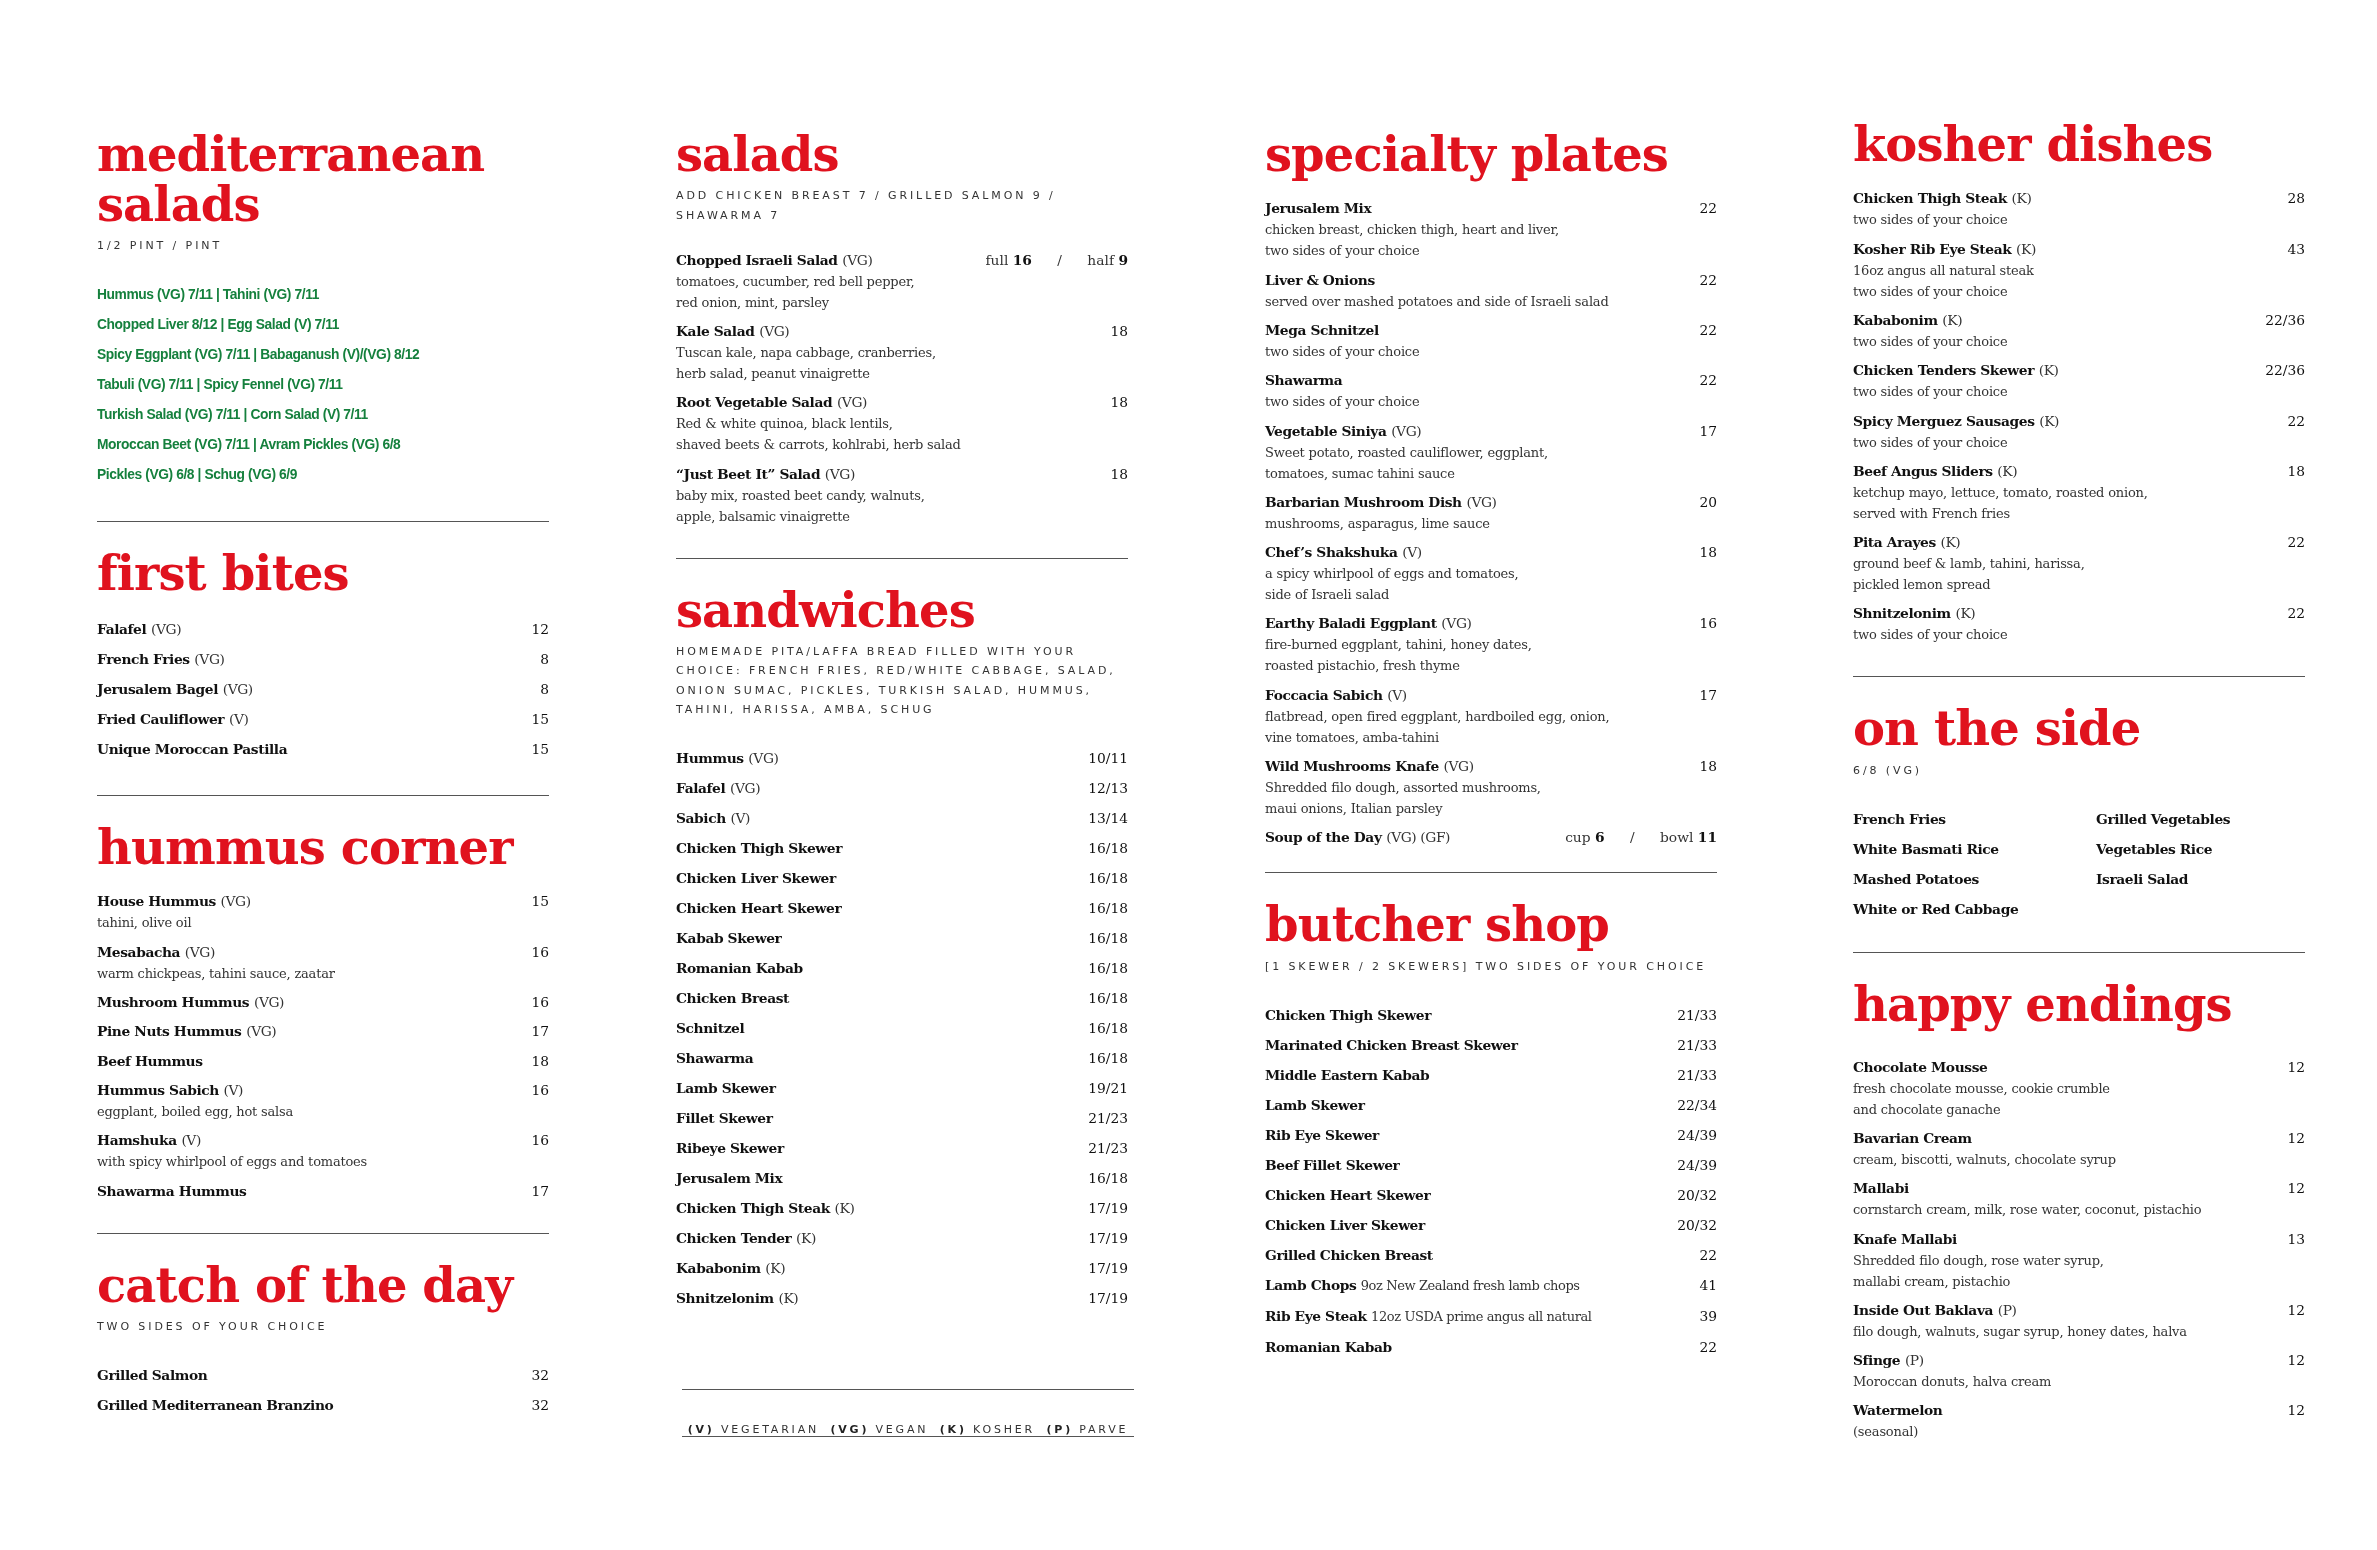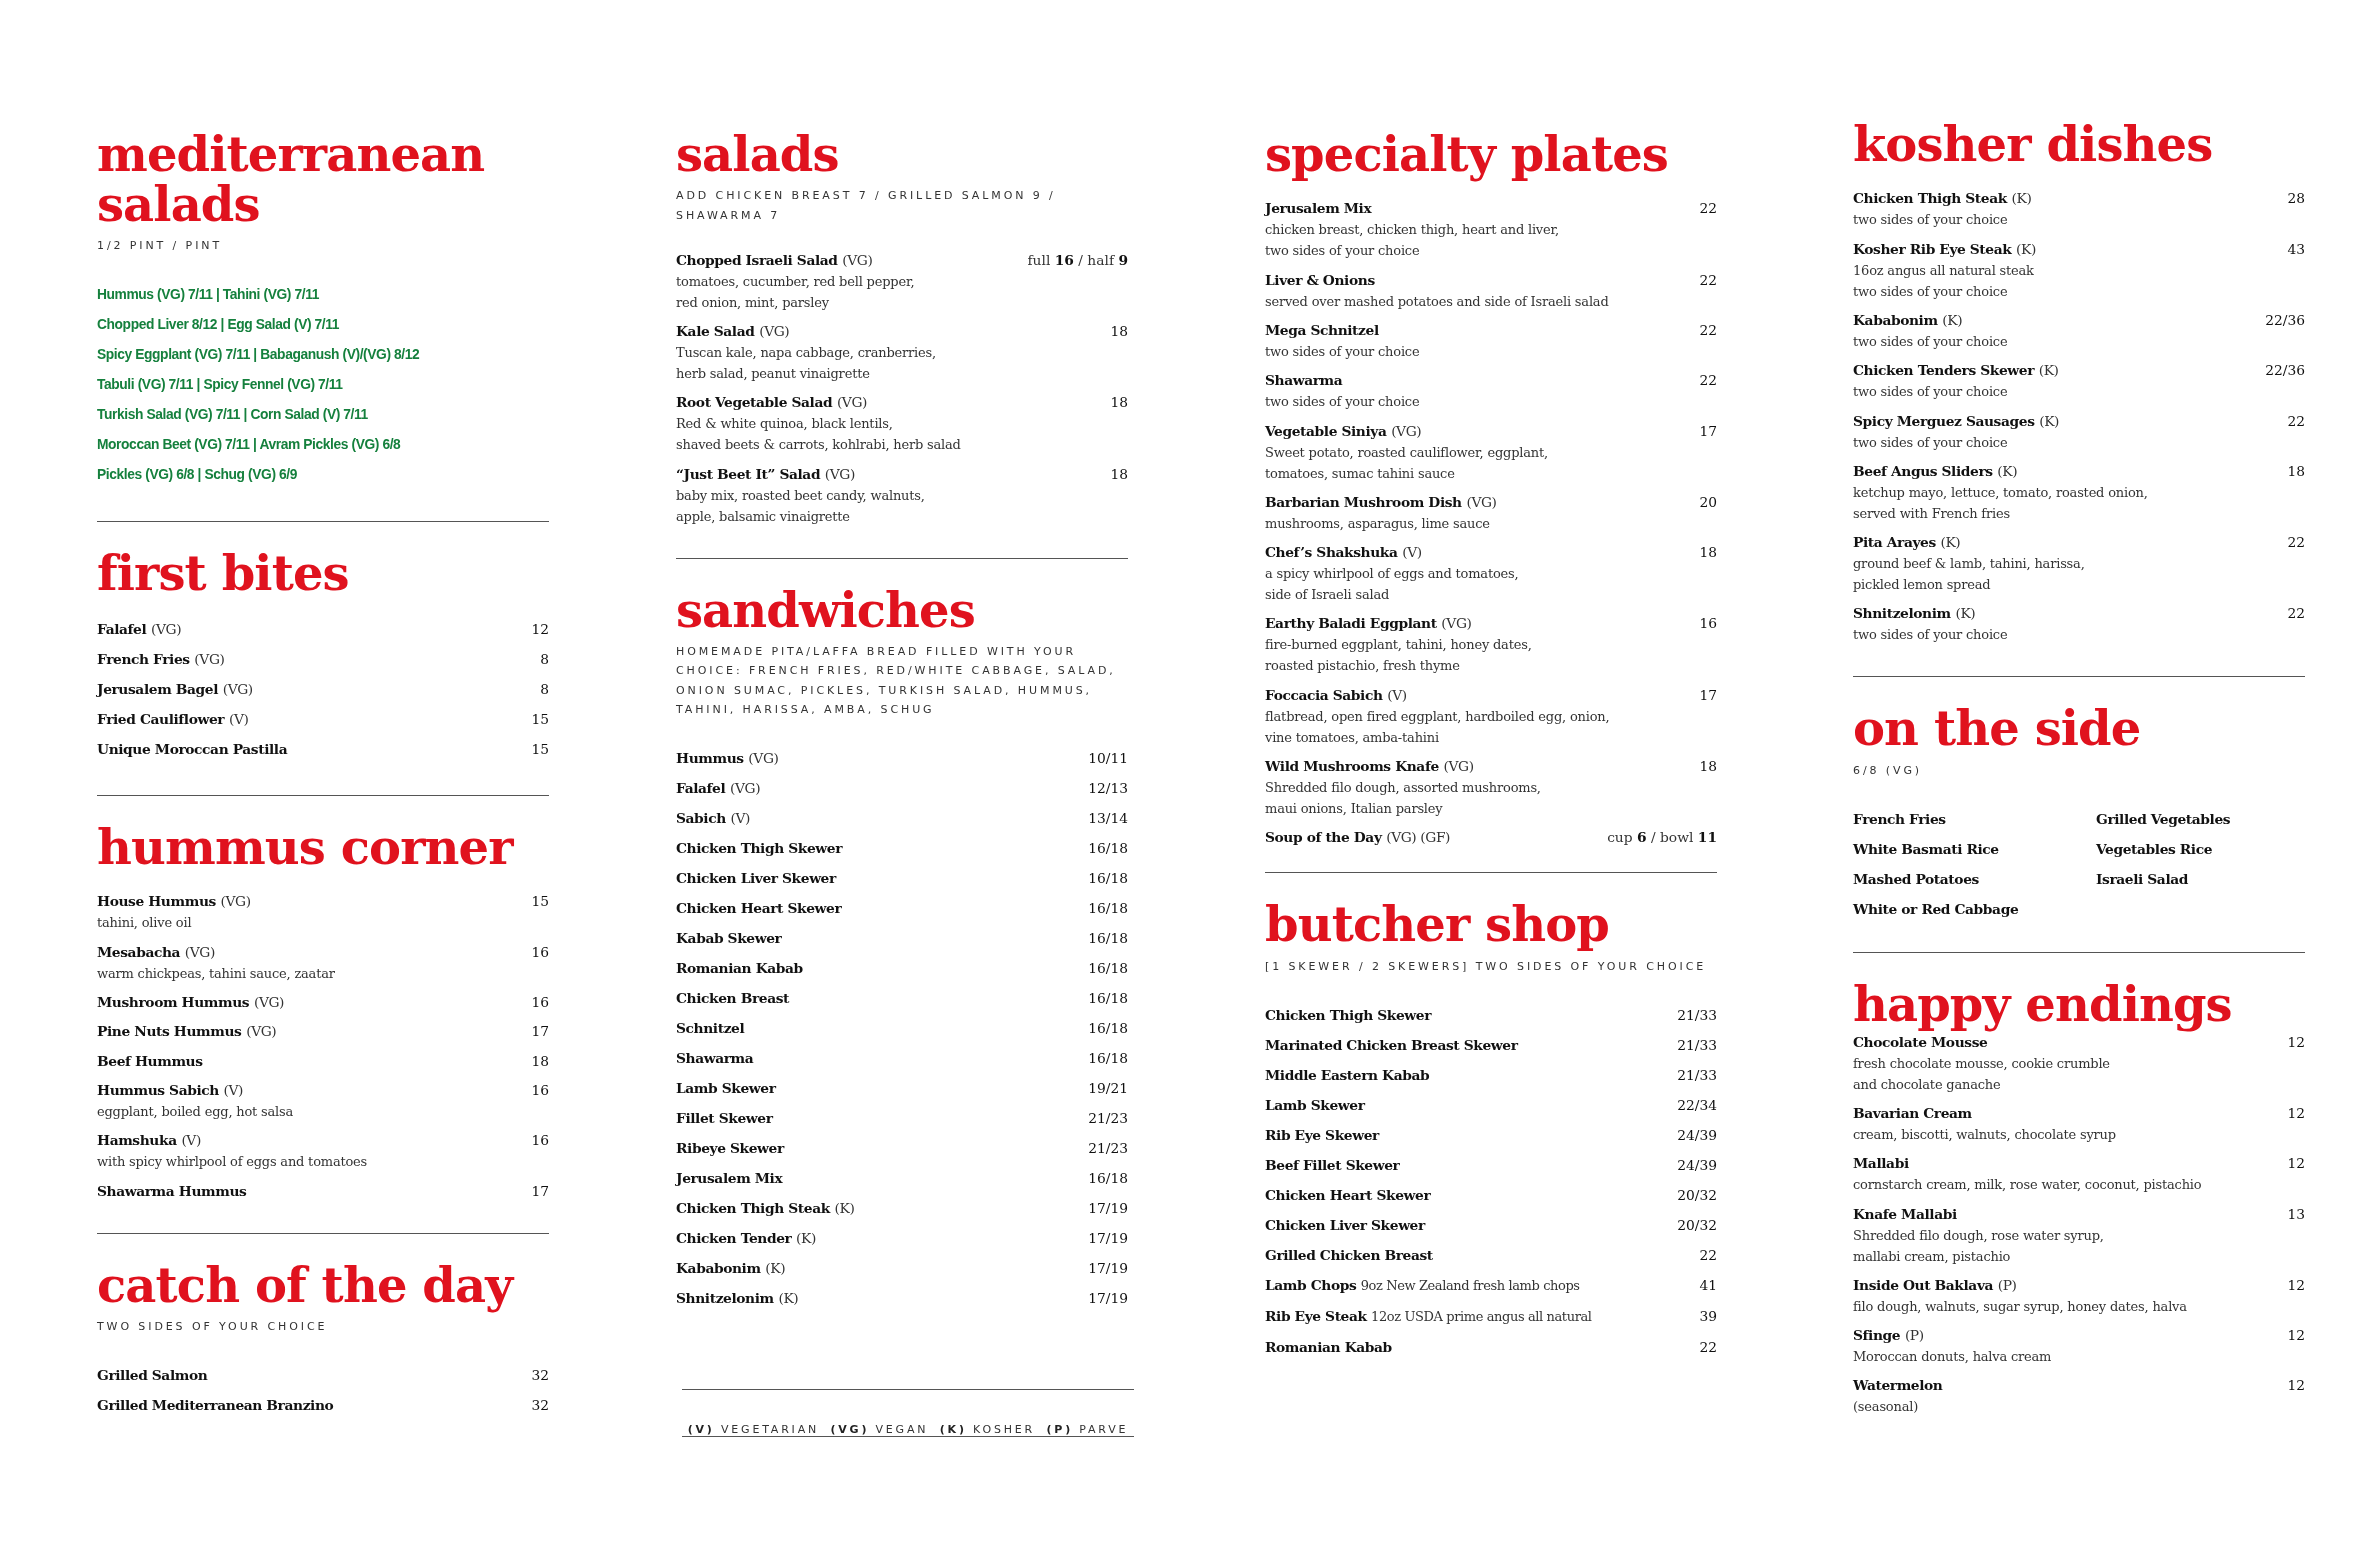--- a/index.html
+++ b/index.html
@@ -16,21 +16,21 @@
          color:#333; text-transform:uppercase; line-height:19.3px; margin-top:7.3px; }
   .items { margin-top:24px; }
   .item { display:flex; justify-content:space-between; align-items:flex-start; margin-bottom:7.3px; }
   .item .left { flex:1; }
   .nm { font-family:"DejaVu Serif", serif; font-weight:bold; font-size:13.8px; line-height:22px;
         color:#111; letter-spacing:-0.4px; }
   .tag { font-weight:normal; color:#333; }
   .inl { font-weight:normal; color:#333; }
   .ds { font-family:"DejaVu Serif", serif; font-size:13px; line-height:21px; color:#333; letter-spacing:-0.2px; }
   .pr { font-family:"DejaVu Serif", serif; font-size:13.8px; line-height:22px; color:#111; white-space:nowrap; padding-left:9.2px; }
-  .pr .lt { color:#333; }
+  .pr .lt { color:#333;margin-left:21px; }
   .pr b { font-weight:bold; }
   .line { font-family:Liberation Sans, sans-serif; font-size:13.8px; line-height:30px; color:#15803d; font-weight:bold; letter-spacing:-0.4px; }
   .rule { height:0; border-top:1.8px solid #555; margin:31px 0 26px 0; }
   .simple .item { margin-bottom:0; }
   .simple .nm, .simple .pr { line-height:30px; }
   .sides { display:grid; grid-template-columns:243px 211px; margin-top:24px; }
   .sides div { font-family:"DejaVu Serif", serif; font-weight:bold; font-size:13.8px; line-height:30px; color:#111; letter-spacing:-0.4px; }
   .legend { position:absolute; left:682px; top:1389px; width:452px;
             border-top:1.8px solid #555; border-bottom:1.8px solid #555; height:46px;
             display:flex; justify-content:space-around; align-items:flex-end; }
@@ -504,21 +504,21 @@
       <div>Mashed Potatoes</div>
       <div>Israeli Salad</div>
       <div>White or Red Cabbage</div>
       <div></div>
     </div>
   </section>
   <div class="rule" style="margin-top:27.6px"></div>
 
   <section>
     <h2 class="title">happy endings</h2>
-    <div class="items" style="margin-top:2px">
+    <div class="items" style="margin-top:27px">
       <div class="item">
           <div class="left">
             <div><span class="nm">Chocolate Mousse</span></div>
             <div class="ds">fresh chocolate mousse, cookie crumble</div>
             <div class="ds">and chocolate ganache</div>
           </div>
           <span class="pr">12</span>
         </div>
       <div class="item">
           <div class="left">

